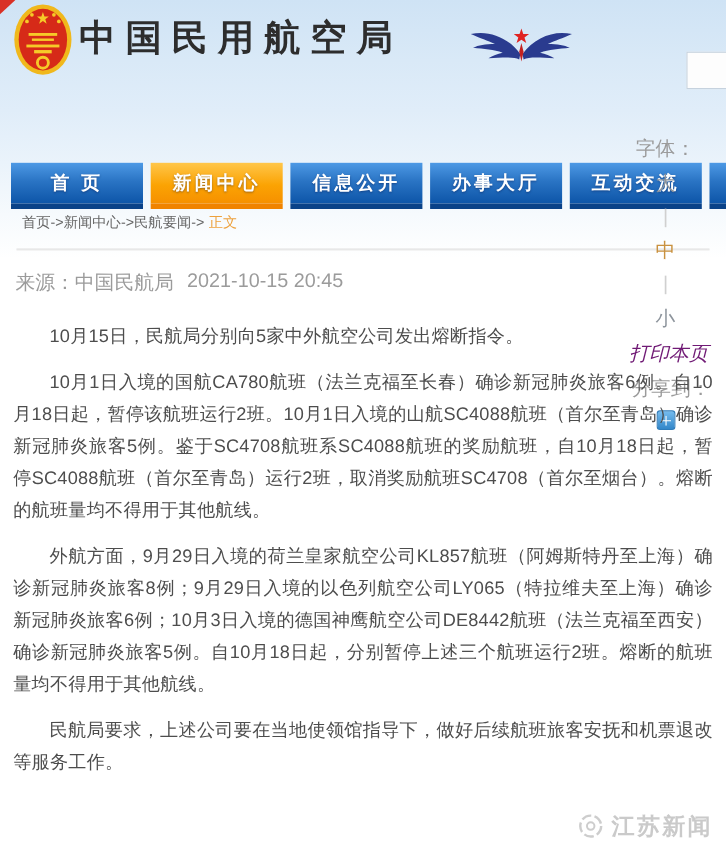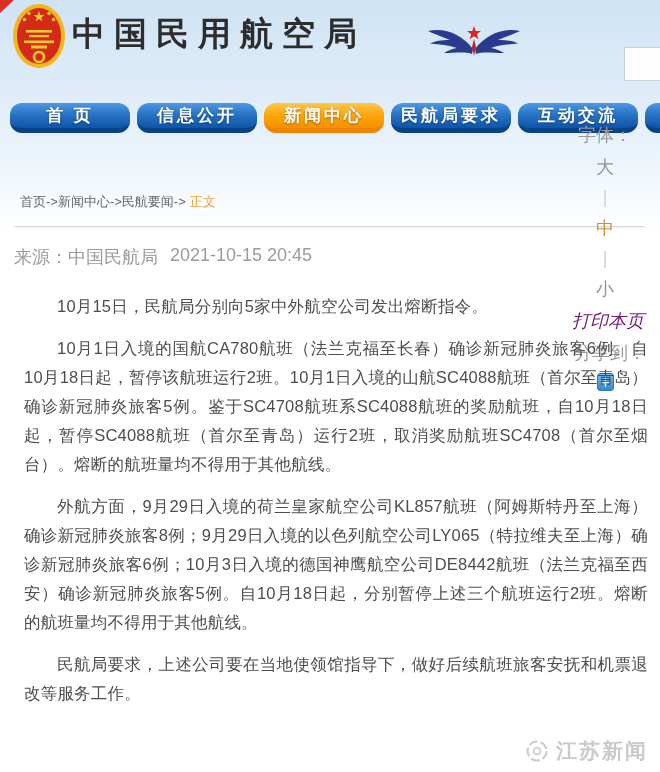--- a/index.html
+++ b/index.html
@@ -16,26 +16,26 @@
   .emblem { position:absolute; left:12px; top:3px; }
   .site-title { position:absolute; left:72px; top:12px; font-size:33px; font-weight:bold;
     color:#2d2d2d; letter-spacing:9px; white-space:nowrap; }
   .site-subtitle { position:absolute; left:74px; top:52px; font-size:13.5px; color:#3c3c3c;
     letter-spacing:1.4px; white-space:nowrap; font-weight:bold; }
   .wing-logo { position:absolute; left:426px; top:22px; }
   .search-stub { position:absolute; right:-4px; top:47px; width:40px; height:34px;
     background:#fdfdfd; border:1px solid #c6d2de; }
   
   .tab-row { display:flex; gap:7px; padding-left:10px; margin-top:3px; height:47px; }
-  .tab { width:120px; height:30px; flex:0 0 auto; border-radius:12px; cursor:pointer;
+  .tab { width:120px; height:42px; flex:0 0 auto; border-radius:0; cursor:pointer;
     border-bottom:5px solid #0a4288;
     background:linear-gradient(180deg,#4d99e5 0%,#2a74c4 45%,#0d55a8 100%);
     color:#fff; font-size:17px; font-weight:bold; letter-spacing:3px;
     display:flex; align-items:center; justify-content:center;
-    text-shadow:0 1px 2px rgba(0,10,60,.4); }
+    text-shadow:0 1px 2px rgba(0,10,60,.4);margin-top:45px; }
   .tab.active { background:linear-gradient(180deg,#ffc64a 0%,#fba303 55%,#f69000 100%);
     border-bottom-color:#f08300; }
   .tab.partial { width:44px; }
   
   .breadcrumb { margin-top:43px; padding-left:20px; font-size:13px; color:#666; height:16px; }
   .breadcrumb .current { color:#eda13d; margin-left:4px; }
   
   .article { padding:0 12px; position:relative; }
   .article-title { margin-top:26px; text-align:center; font-size:22px; font-weight:600;
     color:#3e3e3e; letter-spacing:1px; }
@@ -47,21 +47,21 @@
   .meta-right { display:flex; align-items:center; gap:8px;flex-direction:column; }
   .meta-right .sep { color:#d0d0d0; }
   .fs-link { color:#8d949c; cursor:pointer; }
   .fs-link.hot { color:#c9913f; }
   .print-link { margin-left:6px; cursor:pointer; color:#701a75;font-style:italic; }
   .share-label { margin-left:10px; }
   .share-icon { width:17px; height:18px; border-radius:3px; cursor:pointer;
     background:linear-gradient(180deg,#74bbee 0%,#3387c9 100%);
     border:1px solid #2f7cba; display:flex; align-items:center; justify-content:center; }
   .share-icon svg { display:block; }
-  .article-body { margin-top:26px;margin-left:12px; }
+  .article-body { margin-top:26px; }
   .article-body p { font-size:16.5px; color:#4d4d4d; line-height:29px; text-indent:2em;
     text-align:justify; margin-bottom:13px; letter-spacing:.2px; }
   
   .watermark { position:absolute; right:12px; bottom:7px; display:flex; align-items:center;
     gap:6px; opacity:.55; }
   .watermark-text { font-size:21px; font-weight:bold; color:#9f9f9f; letter-spacing:2px; }
 </style>
 </head>
 <body>
 
@@ -94,23 +94,23 @@
       <polygon fill="#e02322" points="48,4 49.7,9 55,9 50.8,12.2 52.4,17.2 48,14.2 43.6,17.2 45.2,12.2 41,9 46.3,9"></polygon>
       <path fill="#c42120" d="M48,17 L50,25 L48,34 L46,25 Z"></path>
     </svg>
   </div>
 
   <div class="search-stub"></div>
 </div>
 
 <div class="tab-row">
   <div class="tab">首 页</div>
+  <div class="tab active">新闻中心</div>
   <div class="tab">信息公开</div>
-  <div class="tab active">新闻中心</div>
-  <div class="tab">民航局要求</div>
+  <div class="tab">办事大厅</div>
   <div class="tab">互动交流</div>
   <div class="tab partial"></div>
 </div>
 
 <div class="breadcrumb">
   <span>首页-&gt;新闻中心-&gt;民航要闻-&gt;</span><span class="current">正文</span>
 </div>
 
 <div class="article">
   <div class="divider"></div>

